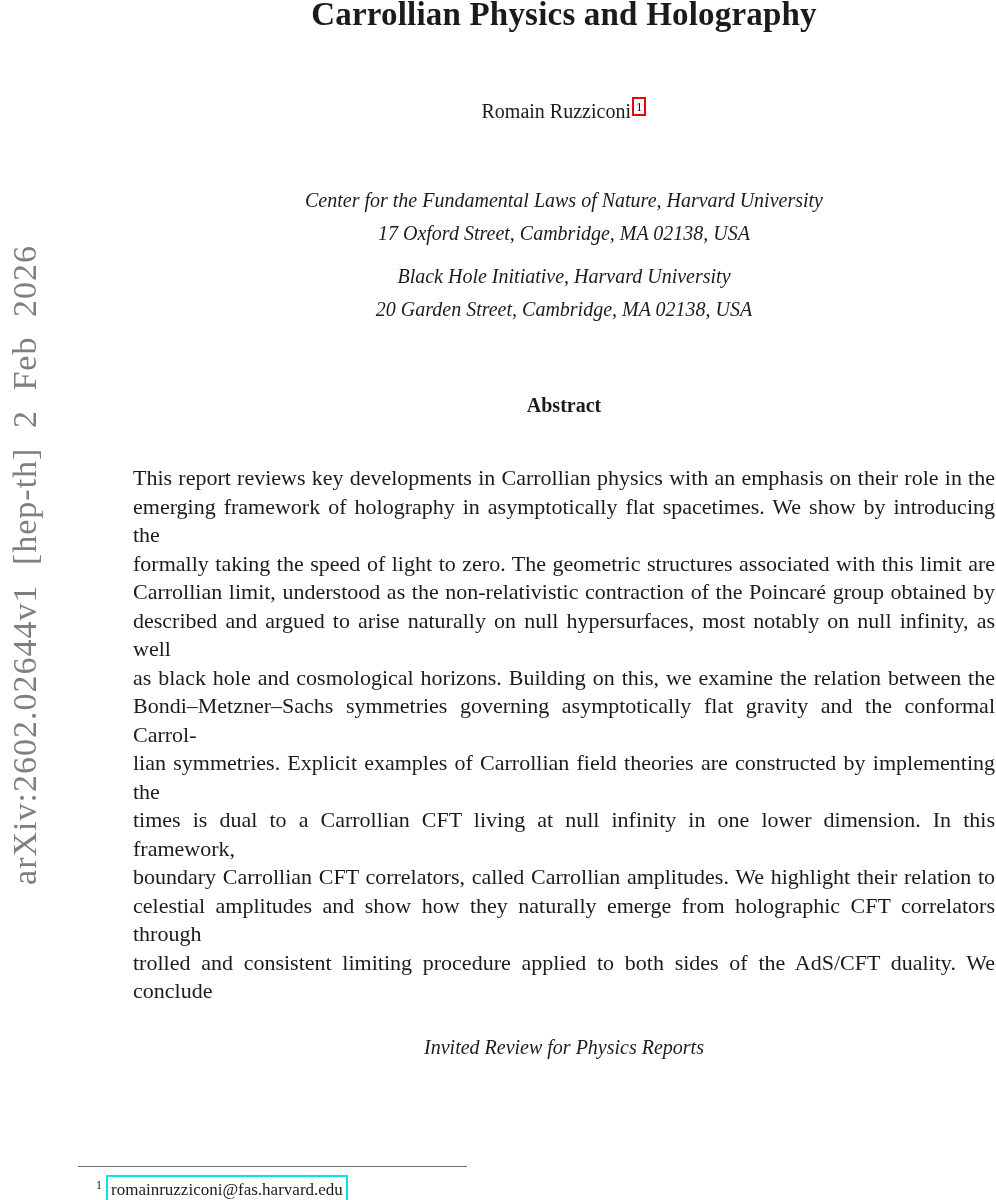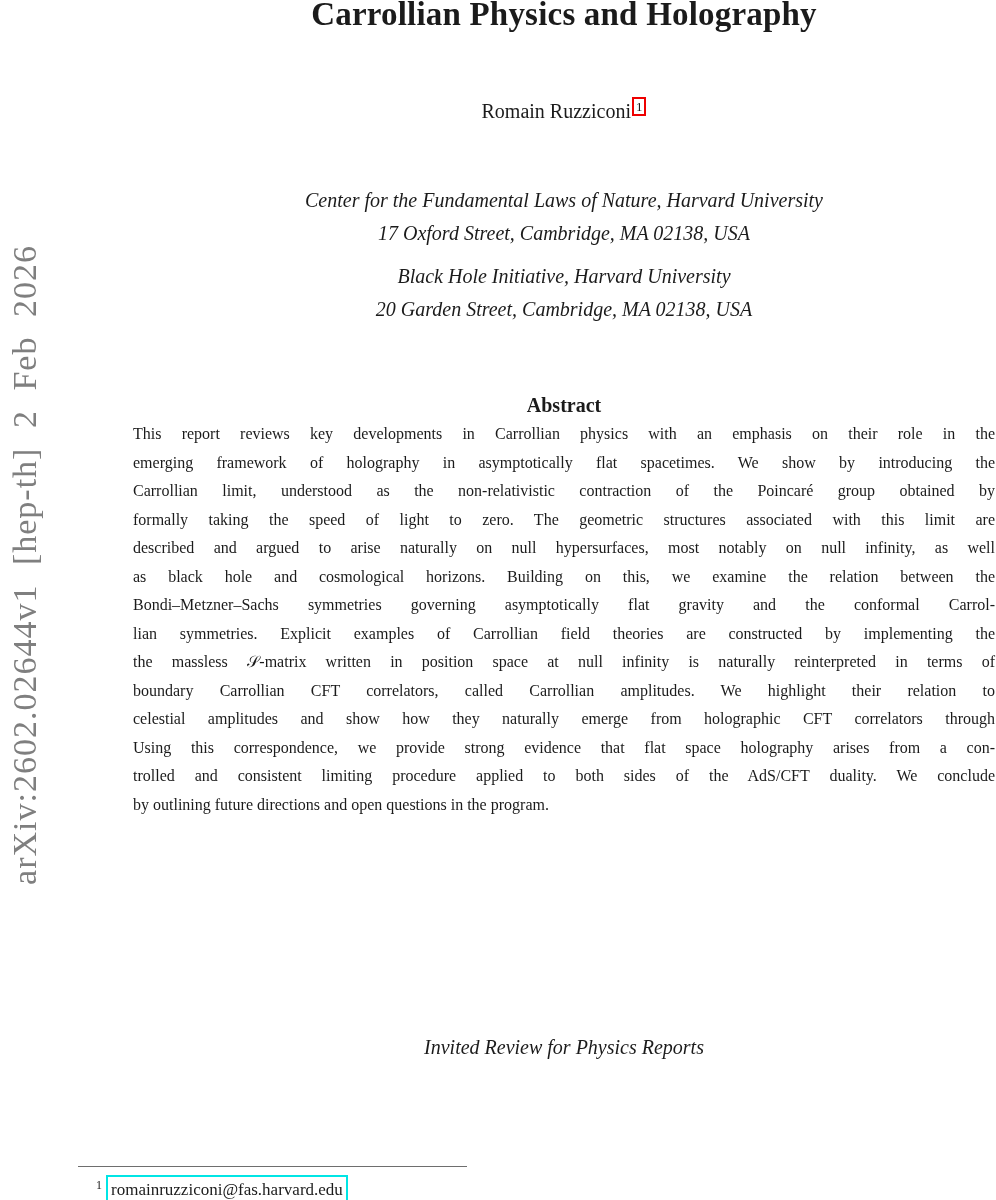--- a/index.html
+++ b/index.html
@@ -80,24 +80,24 @@
 
   .abstract-heading {
     top: 390px;
     font-size: 20px;
     font-weight: bold;
     line-height: 30px;
   }
 
   .abstract-body {
     position: absolute;
-    top: 420px;
+    top: 464px;
     left: 133px;
     width: 862px;
-    font-size: 16px;
+    font-size: 22px;
     line-height: 28.5px;
   }
   .abs-line {
     text-align: justify;
     text-align-last: justify;
     white-space: normal;
   }
   .abs-line.last {
     text-align-last: left;
   }
@@ -158,32 +158,30 @@
   <div class="centered affil-group-2">
     <div>Black Hole Initiative, Harvard University</div>
     <div>20 Garden Street, Cambridge, MA 02138, USA</div>
   </div>
 
   <div class="centered abstract-heading">Abstract</div>
 
   <div class="abstract-body">
     <div class="abs-line">This report reviews key developments in Carrollian physics with an emphasis on their role in the</div>
     <div class="abs-line">emerging framework of holography in asymptotically flat spacetimes. We show by introducing the</div>
+    <div class="abs-line">formally taking the speed of light to zero. The geometric structures associated with this limit are</div>
     <div class="abs-line">Carrollian limit, understood as the non-relativistic contraction of the Poincaré group obtained by</div>
-    <div class="abs-line">formally taking the speed of light to zero. The geometric structures associated with this limit are</div>
     <div class="abs-line">described and argued to arise naturally on null hypersurfaces, most notably on null infinity, as well</div>
     <div class="abs-line">as black hole and cosmological horizons. Building on this, we examine the relation between the</div>
     <div class="abs-line">Bondi–Metzner–Sachs symmetries governing asymptotically flat gravity and the conformal Carrol-</div>
     <div class="abs-line">lian symmetries. Explicit examples of Carrollian field theories are constructed by implementing the</div>
-    <div class="abs-line">the massless 𝒮-matrix written in position space at null infinity is naturally reinterpreted in terms of</div>
+    <div class="abs-line">times is dual to a Carrollian CFT living at null infinity in one lower dimension. In this framework,</div>
     <div class="abs-line">boundary Carrollian CFT correlators, called Carrollian amplitudes. We highlight their relation to</div>
     <div class="abs-line">celestial amplitudes and show how they naturally emerge from holographic CFT correlators through</div>
-    <div class="abs-line">Using this correspondence, we provide strong evidence that flat space holography arises from a con-</div>
     <div class="abs-line">trolled and consistent limiting procedure applied to both sides of the AdS/CFT duality. We conclude</div>
-    <div class="abs-line last">by outlining future directions and open questions in the program.</div>
   </div>
 
   <div class="centered invited-note">Invited Review for Physics Reports</div>
 
   <div class="footnote-rule"></div>
 
   <div class="footnote">
     <sup class="fn-marker">1</sup><span class="email-link">romainruzziconi@fas.harvard.edu</span>
   </div>
 

